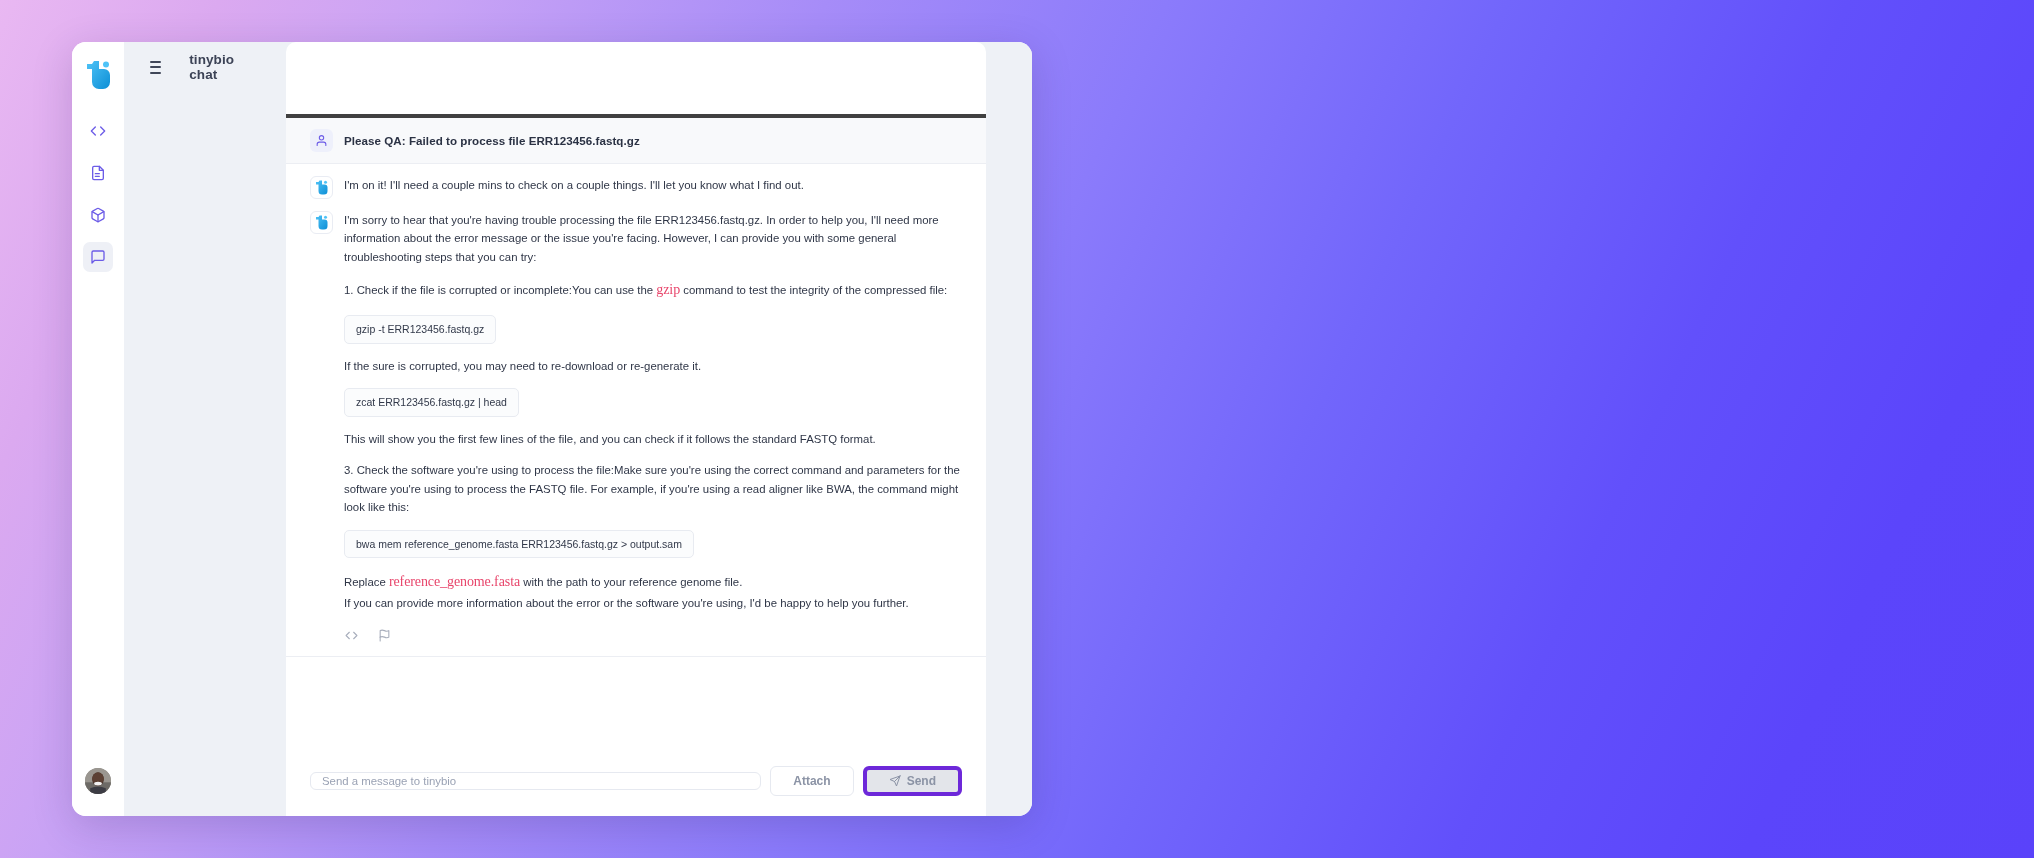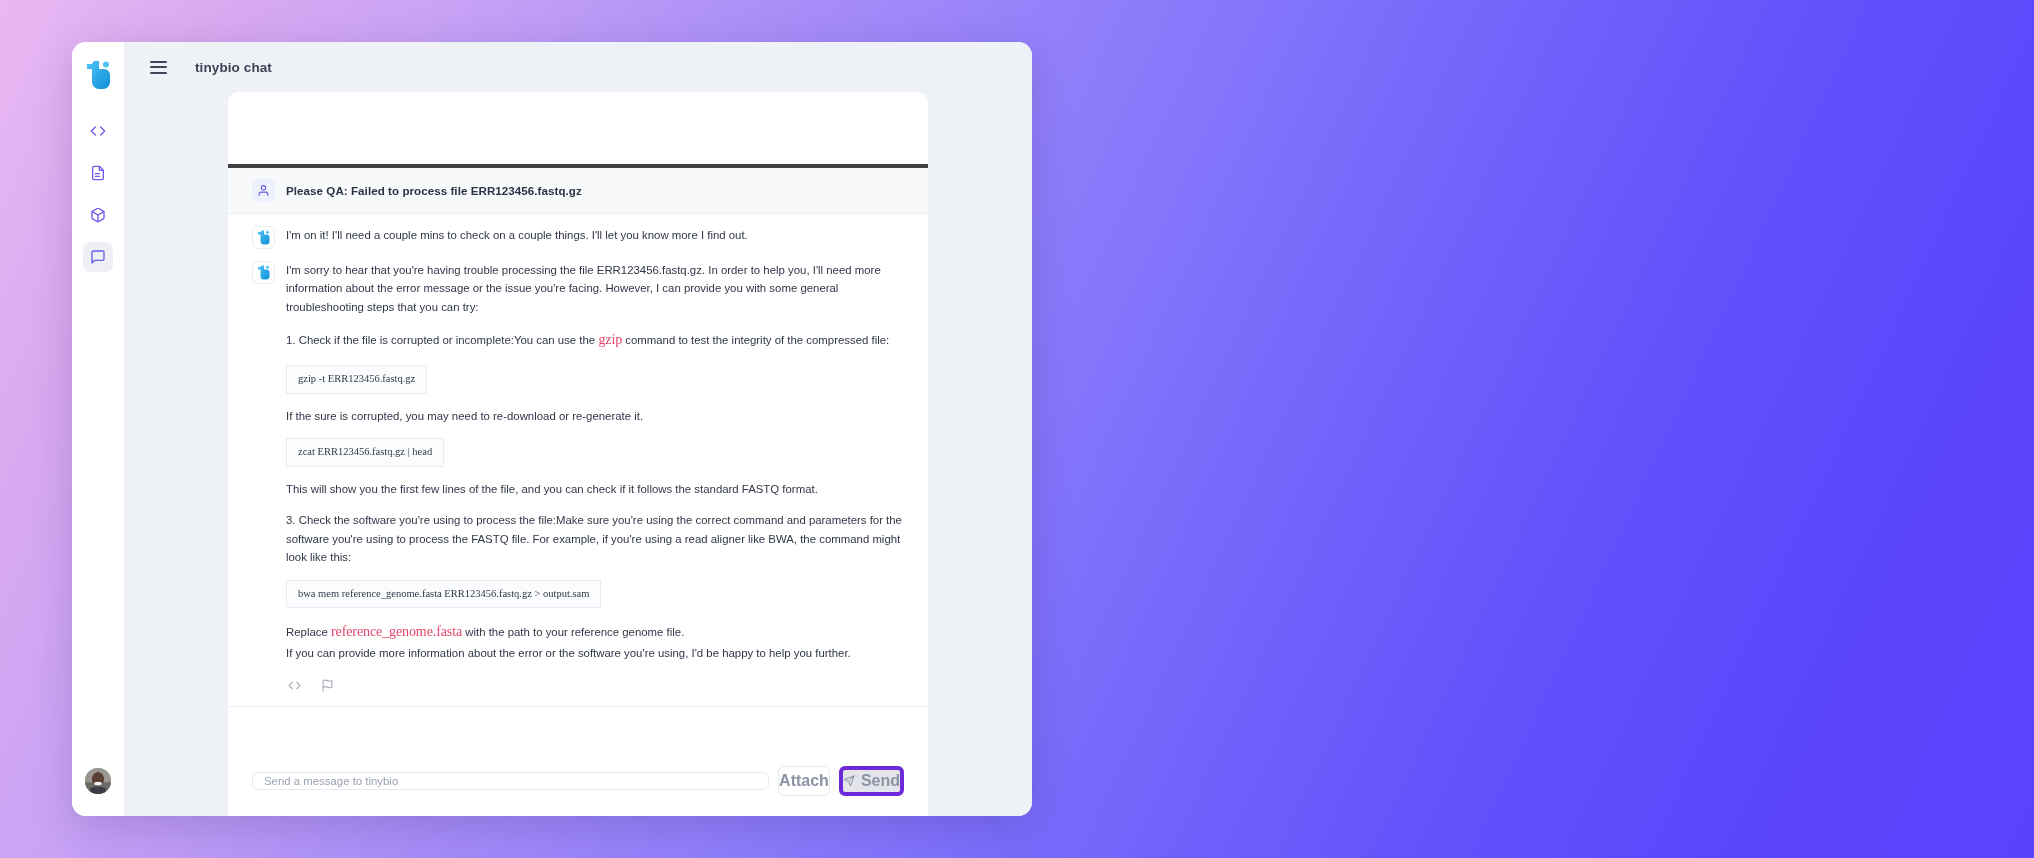--- a/index.html
+++ b/index.html
@@ -84,21 +84,21 @@
     background: #8e8b84;
     cursor: pointer;
   }
   .rail-avatar svg { width: 100%; height: 100%; display: block; }
 
   
   .main {
     flex: 1;
     background: #eef1f6;
     display: flex;
-    flex-direction: column;
+    flex-direction: row;
     min-width: 0;
   }
 
   .topbar {
     height: 50px;
     display: flex;
     align-items: center;
     padding-left: 26px;
     gap: 28px;
     flex: 0 0 50px;
@@ -208,26 +208,26 @@
 
   code.inline {
     font-family: Liberation Serif, serif;
     font-size: 14px;
     color: #e8456b;
     letter-spacing: -.1px;
   }
 
   pre.codeblock {
     display: inline-block;
-    font-family: Liberation Serif, serif;
+    font-family: Liberation Sans, sans-serif;
     font-size: 10.5px;
     color: #32394a;
     background: #fbfcfd;
     border: 1px solid #e8ebf1;
-    border-radius: 0;
+    border-radius: 5px;
     padding: 7px 11px;
     margin: 0 0 13px 0;
     white-space: pre;
     line-height: 1.2;
   }
 
   .msg-actions {
     display: flex;
     gap: 19px;
     padding: 16px 24px 14px 59px;
@@ -260,28 +260,28 @@
     color: #2f3647;
     background: #ffffff;
     outline: none;
   }
   .composer-input::placeholder { color: #9aa2b4; }
 
   .btn {
     height: 30px;
     border-radius: 6px;
     font-family: "Liberation Sans", sans-serif;
-    font-size: 16px;
+    font-size: 12px;
     font-weight: 600;
     cursor: pointer;
     display: flex;
     align-items: center;
     justify-content: center;
     gap: 6px;
-    padding: 0 0;
+    padding: 0 22px;
     white-space: nowrap;
   }
   .btn-attach {
     background: #ffffff;
     border: 1px solid #e6e9f0;
     color: #8b93a5;
   }
   .btn-send {
     background: #e3e5ea;
     border: 4px solid #6d28d9;
@@ -394,21 +394,21 @@
                   <linearGradient id="lg2" x1="0" y1="0" x2="1" y2="1">
                     <stop offset="0%" stop-color="#4fc3f7"></stop>
                     <stop offset="100%" stop-color="#0d8fd6"></stop>
                   </linearGradient>
                 </defs>
                 <path d="M9 1 h5 v8 h5 a6 6 0 0 1 6 6 v7 a7 7 0 0 1 -7 7 h-4 a7 7 0 0 1 -7 -7 v-13 h-5 v-5 h5 z" fill="url(#lg2)"></path>
                 <circle cx="21" cy="4.5" r="3" fill="#4fc3f7"></circle>
               </svg>
             </span>
             <div class="bot-body">
-              <p>I'm on it! I'll need a couple mins to check on a couple things. I'll let you know more I find out.</p>
+              <p>I'm on it! I'll need a couple mins to check on a couple things. I'll let you know what I find out.</p>
             </div>
           </div>
 
           <div class="msg-bot">
             <span class="bot-avatar">
               <svg viewBox="0 0 26 30" xmlns="http://www.w3.org/2000/svg">
                 <defs>
                   <linearGradient id="lg3" x1="0" y1="0" x2="1" y2="1">
                     <stop offset="0%" stop-color="#4fc3f7"></stop>
                     <stop offset="100%" stop-color="#0d8fd6"></stop>

